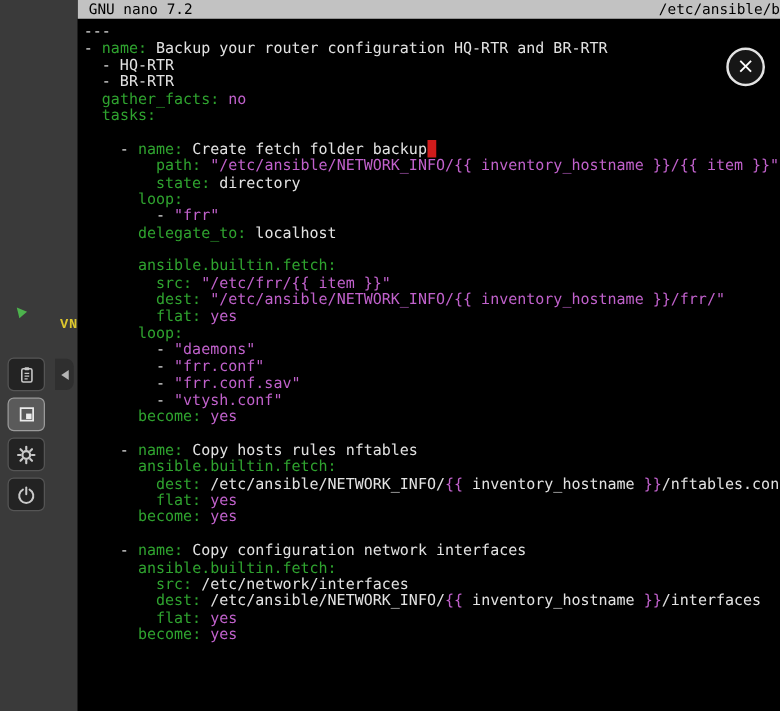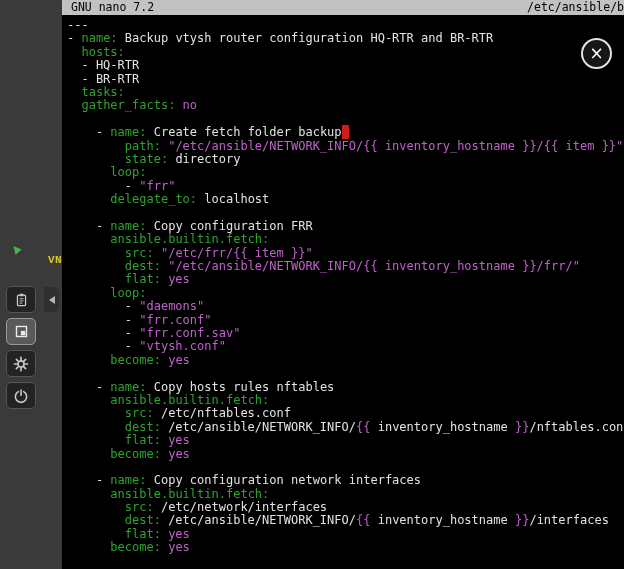--- a/index.html
+++ b/index.html
@@ -113,49 +113,46 @@
   <span class="tri"></span>
 </div>
 
 <div class="terminal">
   <div class="nano-header">
     <span>GNU nano 7.2</span>
     <span class="path">/etc/ansible/b</span>
   </div>
   <div class="code" id="code">
       <div class="ln"><span class="w">---</span></div>
-      <div class="ln"><span class="w">- </span><span class="g">name:</span><span class="w"> Backup vtysh router configuration HQ-RTR and BR-RTR</span></div>
-      <div class="ln"><span class="w">  </span><span class="g">hosts:</span></div>
+      <div class="ln"><span class="w">- </span><span class="g">name:</span><span class="w"> Backup your router configuration HQ-RTR and BR-RTR</span></div>
       <div class="ln"><span class="w">  - HQ-RTR</span></div>
       <div class="ln"><span class="w">  - BR-RTR</span></div>
+      <div class="ln"><span class="w">  </span><span class="g">gather_facts:</span><span class="m"> no</span></div>
       <div class="ln"><span class="w">  </span><span class="g">tasks:</span></div>
-      <div class="ln"><span class="w">  </span><span class="g">gather_facts:</span><span class="m"> no</span></div>
       <div class="ln"> </div>
       <div class="ln"><span class="w">    - </span><span class="g">name:</span><span class="w"> Create fetch folder backup</span><span class="cur"> </span></div>
       <div class="ln"><span class="w">        </span><span class="g">path:</span><span class="w"> </span><span class="m">"/etc/ansible/NETWORK_INFO/{{ inventory_hostname }}/{{ item }}"</span></div>
       <div class="ln"><span class="w">        </span><span class="g">state:</span><span class="w"> directory</span></div>
       <div class="ln"><span class="w">      </span><span class="g">loop:</span></div>
       <div class="ln"><span class="w">        - </span><span class="m">"frr"</span></div>
       <div class="ln"><span class="w">      </span><span class="g">delegate_to:</span><span class="w"> localhost</span></div>
       <div class="ln"> </div>
-      <div class="ln"><span class="w">    - </span><span class="g">name:</span><span class="w"> Copy configuration FRR</span></div>
       <div class="ln"><span class="w">      </span><span class="g">ansible.builtin.fetch:</span></div>
       <div class="ln"><span class="w">        </span><span class="g">src:</span><span class="w"> </span><span class="m">"/etc/frr/{{ item }}"</span></div>
       <div class="ln"><span class="w">        </span><span class="g">dest:</span><span class="w"> </span><span class="m">"/etc/ansible/NETWORK_INFO/{{ inventory_hostname }}/frr/"</span></div>
       <div class="ln"><span class="w">        </span><span class="g">flat:</span><span class="m"> yes</span></div>
       <div class="ln"><span class="w">      </span><span class="g">loop:</span></div>
       <div class="ln"><span class="w">        - </span><span class="m">"daemons"</span></div>
       <div class="ln"><span class="w">        - </span><span class="m">"frr.conf"</span></div>
       <div class="ln"><span class="w">        - </span><span class="m">"frr.conf.sav"</span></div>
       <div class="ln"><span class="w">        - </span><span class="m">"vtysh.conf"</span></div>
       <div class="ln"><span class="w">      </span><span class="g">become:</span><span class="m"> yes</span></div>
       <div class="ln"> </div>
       <div class="ln"><span class="w">    - </span><span class="g">name:</span><span class="w"> Copy hosts rules nftables</span></div>
       <div class="ln"><span class="w">      </span><span class="g">ansible.builtin.fetch:</span></div>
-      <div class="ln"><span class="w">        </span><span class="g">src:</span><span class="w"> /etc/nftables.conf</span></div>
       <div class="ln"><span class="w">        </span><span class="g">dest:</span><span class="w"> /etc/ansible/NETWORK_INFO/</span><span class="m">{{</span><span class="w"> inventory_hostname </span><span class="m">}}</span><span class="w">/nftables.conf</span></div>
       <div class="ln"><span class="w">        </span><span class="g">flat:</span><span class="m"> yes</span></div>
       <div class="ln"><span class="w">      </span><span class="g">become:</span><span class="m"> yes</span></div>
       <div class="ln"> </div>
       <div class="ln"><span class="w">    - </span><span class="g">name:</span><span class="w"> Copy configuration network interfaces</span></div>
       <div class="ln"><span class="w">      </span><span class="g">ansible.builtin.fetch:</span></div>
       <div class="ln"><span class="w">        </span><span class="g">src:</span><span class="w"> /etc/network/interfaces</span></div>
       <div class="ln"><span class="w">        </span><span class="g">dest:</span><span class="w"> /etc/ansible/NETWORK_INFO/</span><span class="m">{{</span><span class="w"> inventory_hostname </span><span class="m">}}</span><span class="w">/interfaces</span></div>
       <div class="ln"><span class="w">        </span><span class="g">flat:</span><span class="m"> yes</span></div>
       <div class="ln"><span class="w">      </span><span class="g">become:</span><span class="m"> yes</span></div>

